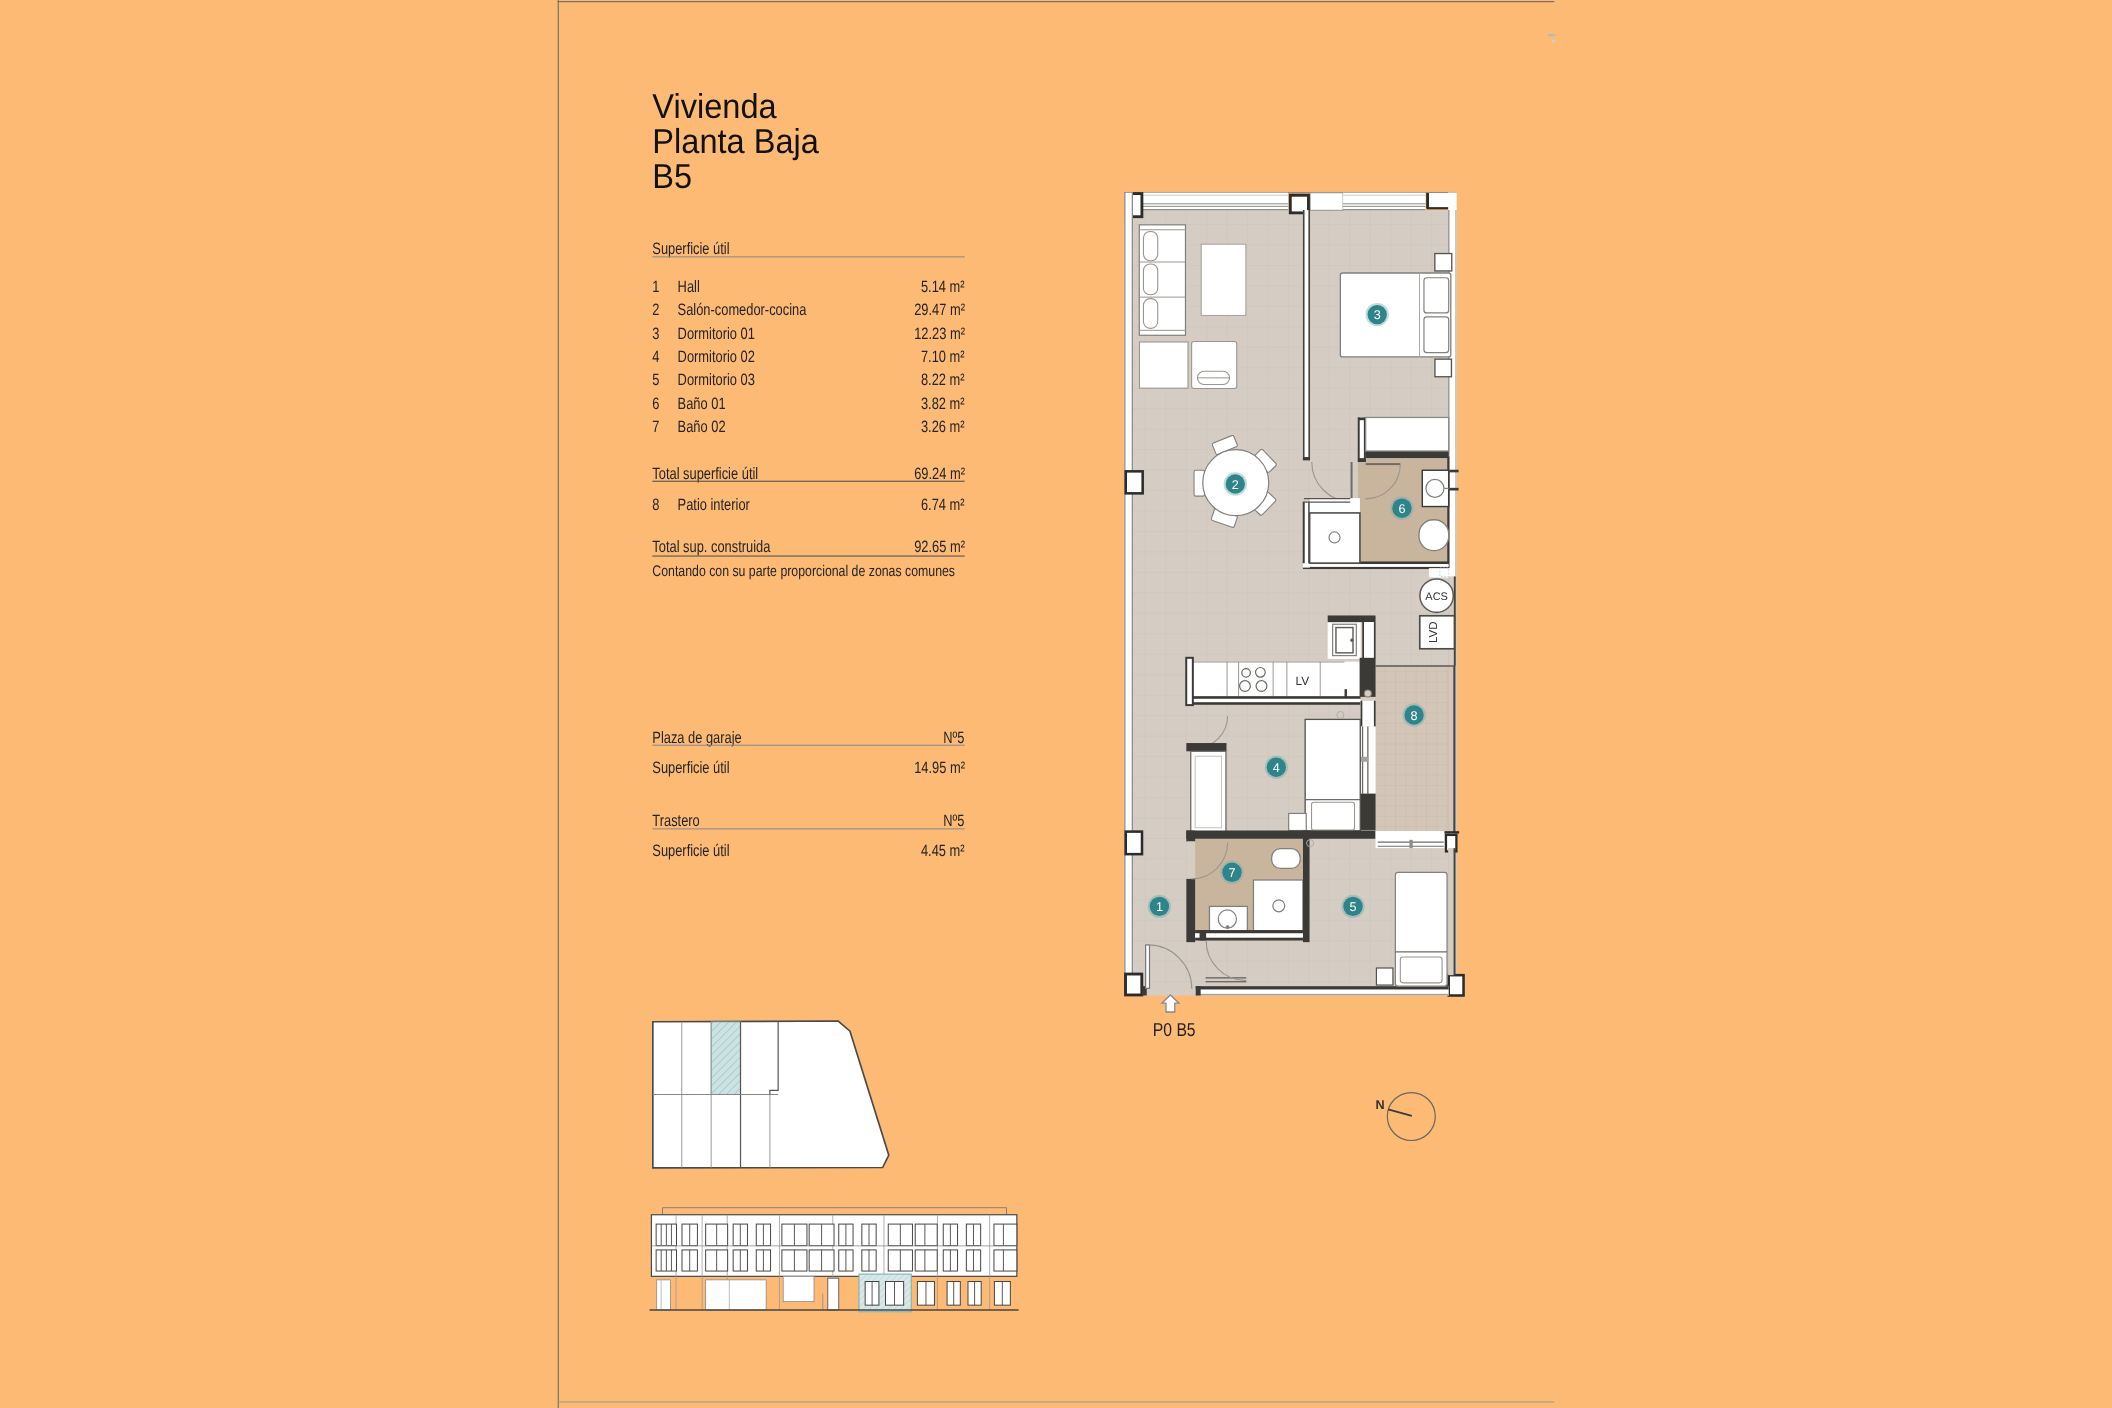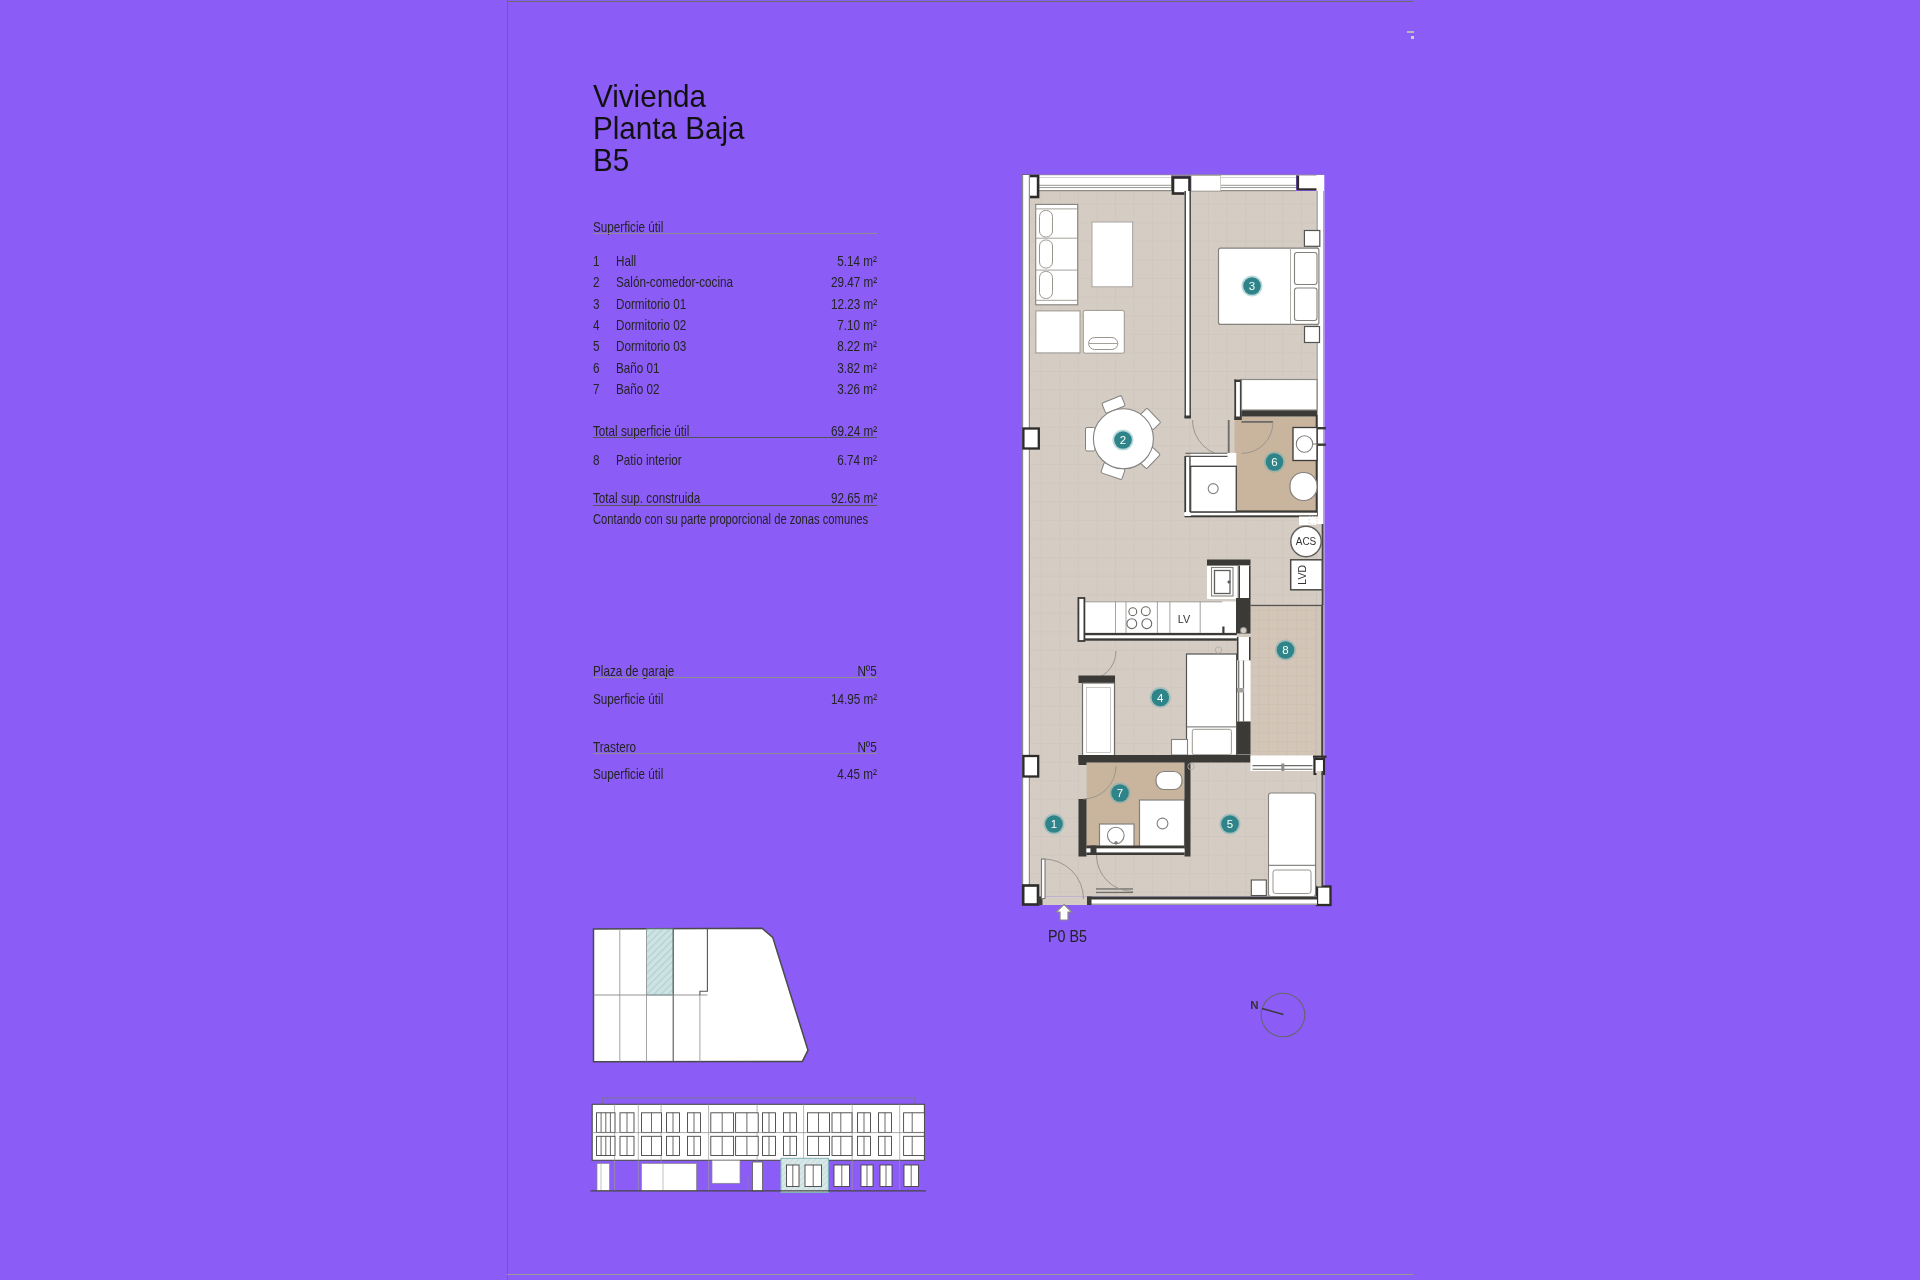--- a/index.html
+++ b/index.html
@@ -1,16 +1,16 @@
 <!DOCTYPE html>
 <html><head>
 <meta charset="utf-8">
 <style>
   html,body{margin:0;padding:0;background:#ffffff;}
-  #page{position:relative;width:1920px;height:1280px;background:#8b5cf6;overflow:hidden;
+  #page{position:relative;width:1920px;height:1280px;background:#fdba74;overflow:hidden;
         font-family:"Liberation Sans", sans-serif;color:#1c1c1c;-webkit-font-smoothing:antialiased;}
   .abs{position:absolute;}
 </style>
 </head>
 <body>
 <div id="page">
 
   <div class="abs" style="left:507px;top:0;width:1px;height:1280px;background:#6b6b6b;"></div>
 
   <div class="abs" style="left:507px;top:1px;width:906px;height:1px;background:#6b6b6b;"></div>

